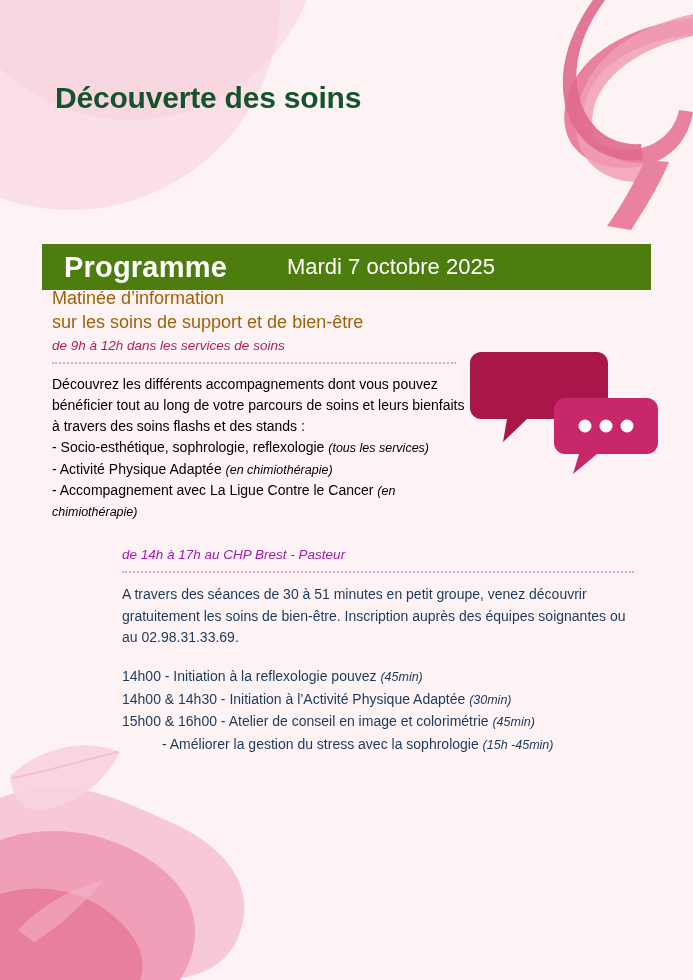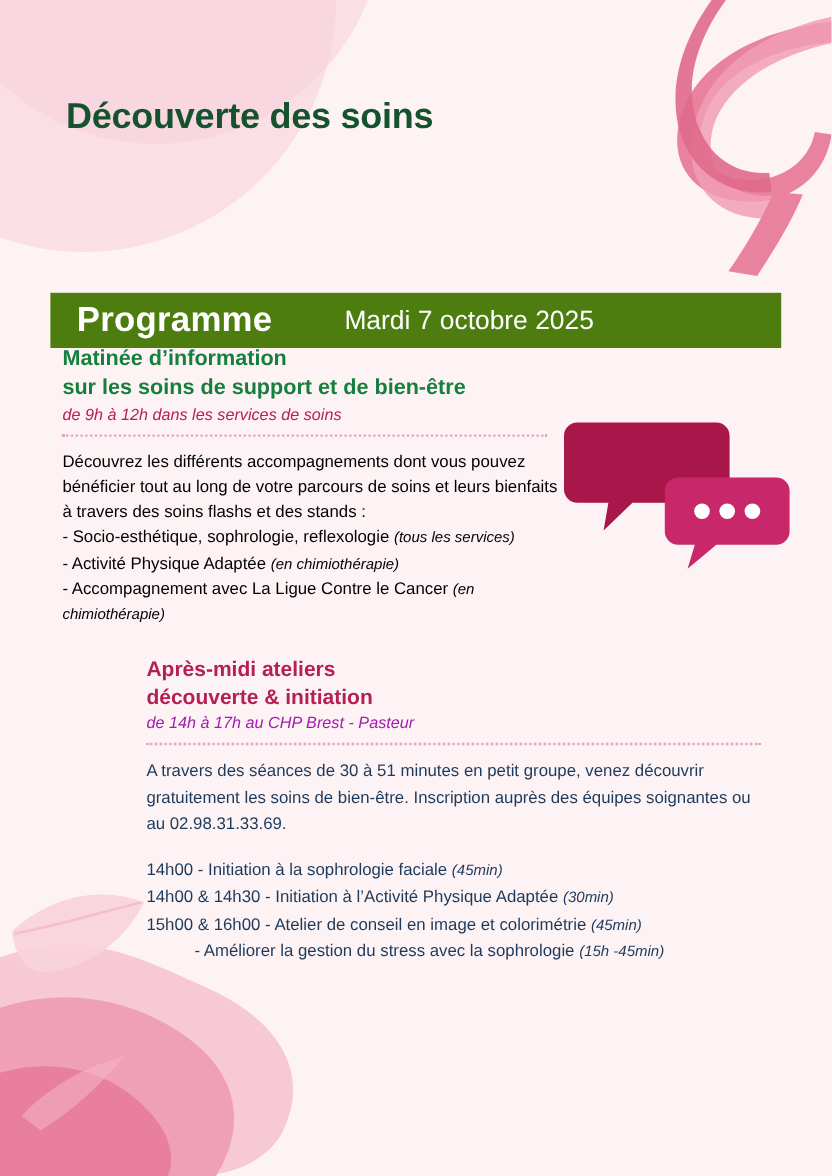--- a/index.html
+++ b/index.html
@@ -46,21 +46,21 @@
   .programme-label{
     color:#ffffff;font-size:29px;font-weight:bold;margin-left:22px;letter-spacing:0.2px;
   }
   .programme-date{
     color:#ffffff;font-size:22px;margin-left:60px;font-weight:normal;
   }
 
   
   .s1{position:absolute;left:52px;top:286px;width:420px;}
   .s1 .h1{
-    color:#15803d;font-size:18px;font-weight:bold;line-height:1.35;
+    color:#a16207;font-size:18px;font-weight:normal;line-height:1.35;
   }
   .s1 .h1 .sub{display:block;}
   .s1 .when{
     color:#b51f55;font-style:italic;font-size:13.5px;margin-top:3px;
   }
   .dotline{
     border-top:2px dotted #e4a8bc;margin:9px 0 10px 0;width:404px;
   }
   .s1 .body{
     font-size:14px;line-height:1.52;color:#000000;
@@ -143,31 +143,27 @@
 
   <svg class="bubbles" viewBox="0 0 190 130">
     <path d="M12,6 H128 C134,6 139,11 139,17 V62 C139,68 134,73 128,73 H58 L34,96 L38,73 H12 C6,73 1,68 1,62 V17 C1,11 6,6 12,6 Z" fill="#a8164a"></path>
     <path d="M96,52 H178 C184,52 189,57 189,63 V97 C189,103 184,108 178,108 H128 L104,128 L110,108 H96 C90,108 85,103 85,97 V63 C85,57 90,52 96,52 Z" fill="#c8286a"></path>
     <circle cx="116" cy="80" r="6.5" fill="#ffffff"></circle>
     <circle cx="137" cy="80" r="6.5" fill="#ffffff"></circle>
     <circle cx="158" cy="80" r="6.5" fill="#ffffff"></circle>
   </svg>
 
   <div class="s2">
-    <div class="h1">
-      <span>Après-midi ateliers</span><br>
-      <span>découverte &amp; initiation</span>
-    </div>
     <div class="when">de 14h à 17h au CHP Brest - Pasteur</div>
     <div class="dotline2"></div>
     <div class="body">A travers des séances de 30 à 51 minutes en petit groupe, venez découvrir gratuitement les soins de bien-être. Inscription auprès des équipes soignantes ou au 02.98.31.33.69.</div>
 
     <div class="slots">
       <div>
-        <span>14h00 - Initiation à la sophrologie faciale </span><span class="it">(45min)</span>
+        <span>14h00 - Initiation à la reflexologie pouvez </span><span class="it">(45min)</span>
       </div>
       <div>
         <span>14h00 &amp; 14h30 - Initiation à l’Activité Physique Adaptée </span><span class="it">(30min)</span>
       </div>
       <div>
         <span>15h00 &amp; 16h00 - Atelier de conseil en image et colorimétrie </span><span class="it">(45min)</span>
       </div>
       <div class="indent">
         <span>- Améliorer la gestion du stress avec la sophrologie </span><span class="it">(15h -45min)</span>
       </div>

